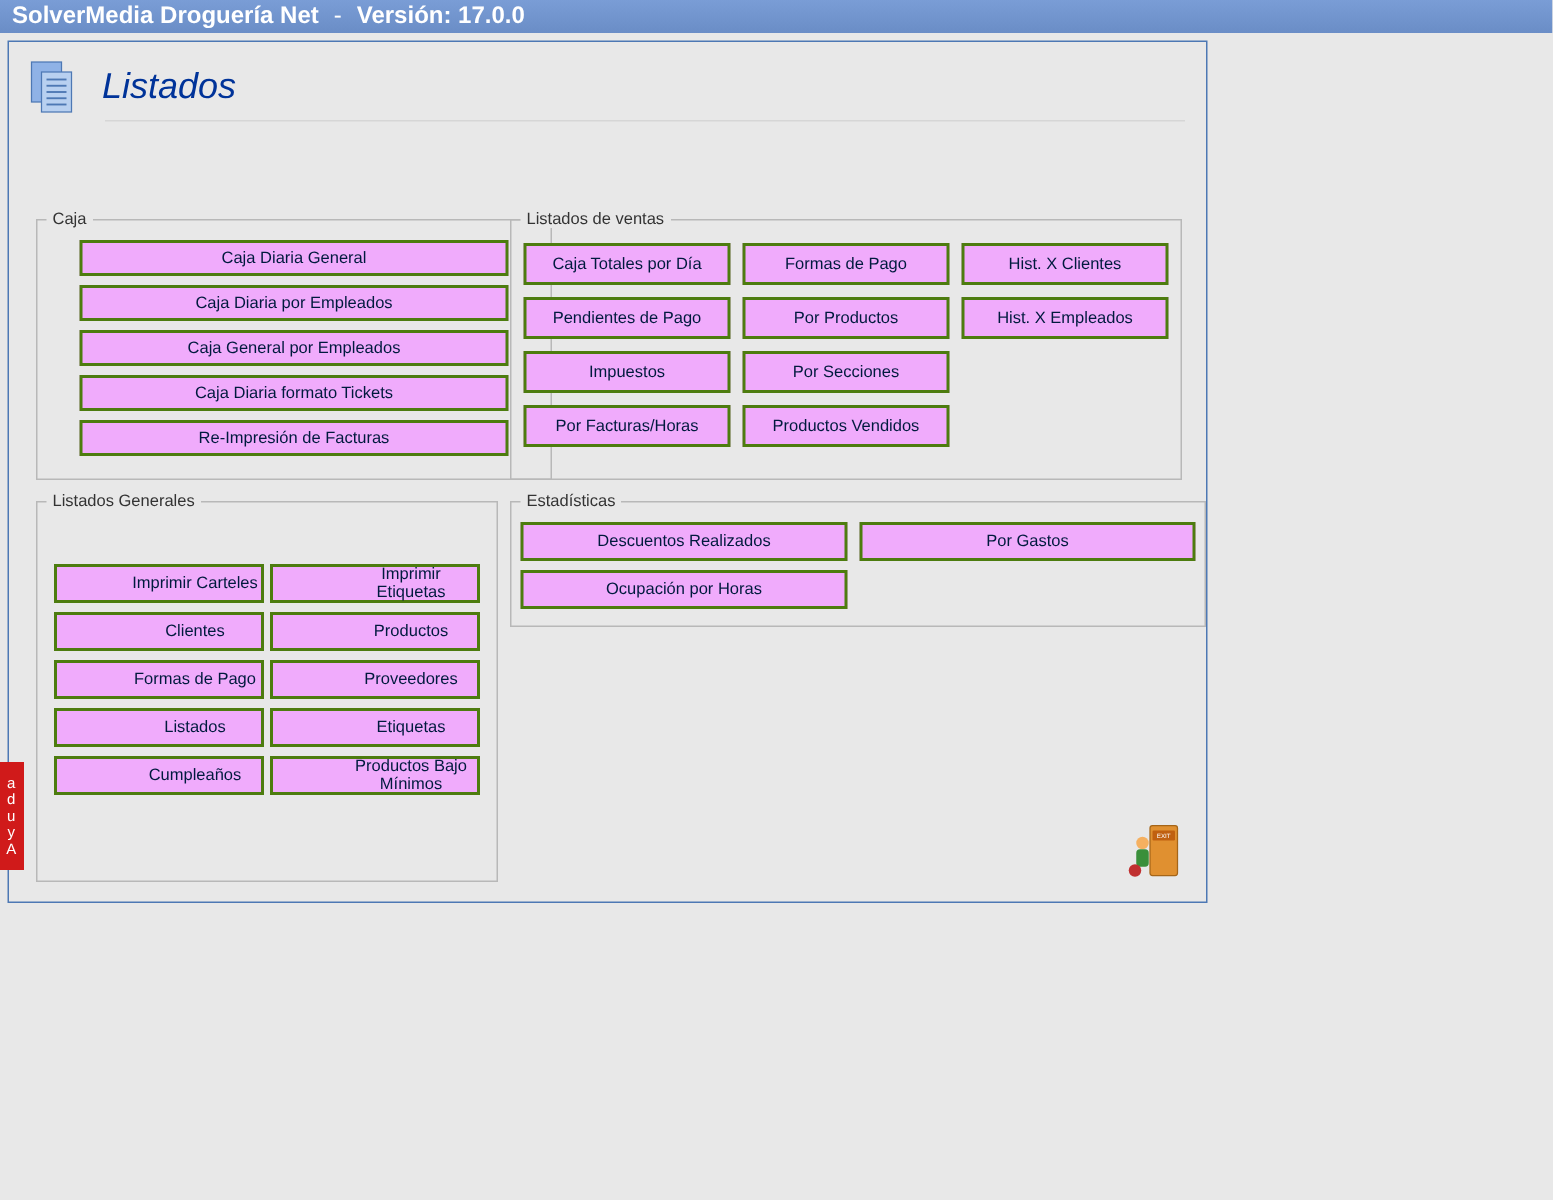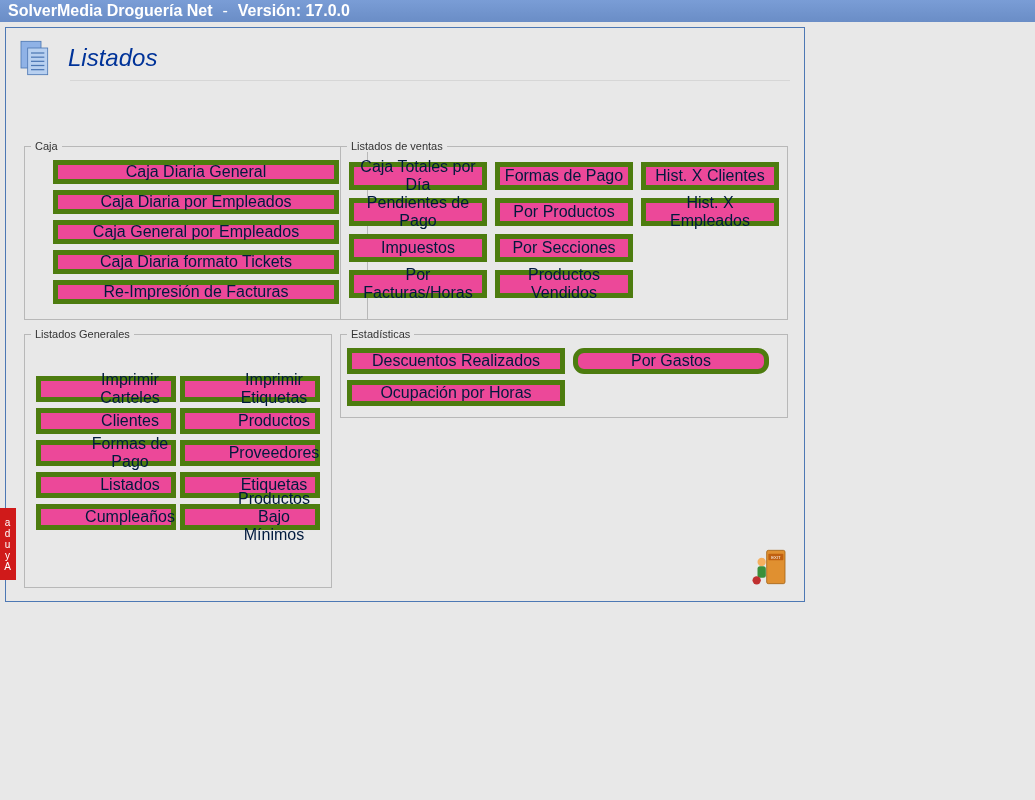--- a/index.html
+++ b/index.html
@@ -67,25 +67,25 @@
     padding: 8px 6px 6px 6px;
     background: transparent;
   }
   legend {
     color: #333;
     font-size: 11px;
     padding: 0 4px;
     background: #e8e8e8;
   }
   .btn {
-    background: #ec4899;
-    border: 5px solid #4d7c0f;
+    background: #f0abfc;
+    border: 2px solid #4d7c0f;
     color: #001a3e;
     text-align: center;
-    font-size: 16px;
+    font-size: 11px;
     display: flex;
     align-items: center;
     justify-content: center;
     cursor: pointer;
     user-select: none;
   }
 
   
   .group-caja {
     position: absolute;
@@ -138,21 +138,21 @@
   .group-stats {
     position: absolute;
     left: 316px;
     top: 188px;
     width: 448px;
     height: 90px;
   }
   .stats-row { display: flex; gap: 8px; margin-bottom: 6px; }
   .stats-row .btn { height: 26px; }
   .btn-desc { width: 218px; }
-  .btn-gastos { width: 196px; border-radius: 11px; }
+  .btn-gastos { width: 224px; }
   .btn-ocup { width: 218px; }
 
   
   .exit-icon {
     position: absolute;
     right: 14px;
     bottom: 14px;
     width: 40px;
     height: 40px;
     cursor: pointer;

